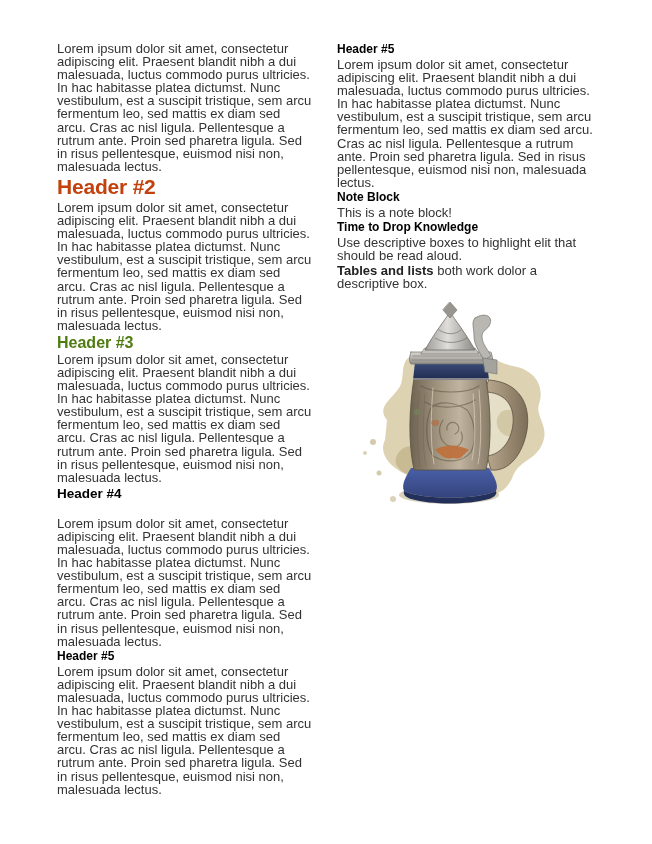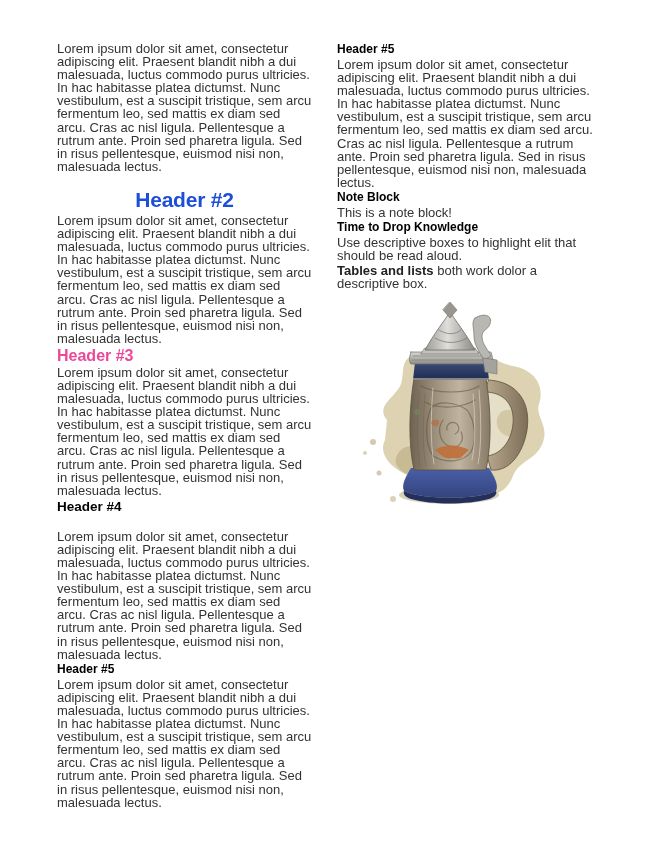--- a/index.html
+++ b/index.html
@@ -32,25 +32,25 @@
     color: #333333;
     margin: 0 0 2px 0;
     text-align: left;
   }
   h1.doc-h1 {
     font-size: 26px; line-height: 28px; font-weight: 700;
     color: #000000; margin: 0 0 3px 0; letter-spacing: -0.2px;
   }
   h2.doc-h2 {
     font-size: 21px; line-height: 22px; font-weight: 700;
-    color: #1d4ed8; margin: 16px 0 3px 0; letter-spacing: -0.2px; text-align: center;
+    color: #c2410c; margin: 3px 0 3px 0; letter-spacing: -0.2px;
   }
   h3.doc-h3 {
     font-size: 16px; line-height: 17px; font-weight: 700;
-    color: #ec4899; margin: 0 0 2px 0;
+    color: #4d7c0f; margin: 0 0 2px 0;
   }
   h4.doc-h4 {
     font-size: 13.5px; line-height: 15px; font-weight: 700;
     color: #000000; margin: 0 0 16px 0;
   }
   h5.doc-h5 {
     font-size: 12px; line-height: 13px; font-weight: 700;
     color: #000000; margin: 1px 0 2px 0;
   }
   .inline-bold { font-weight: 700; color: #222222; }

